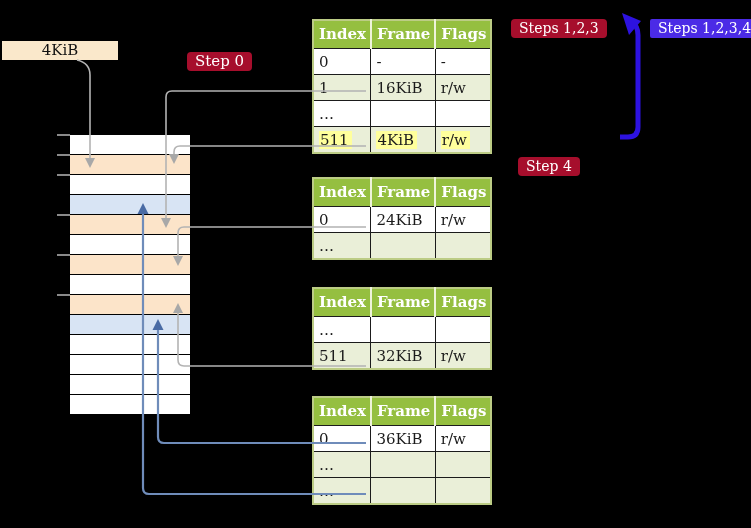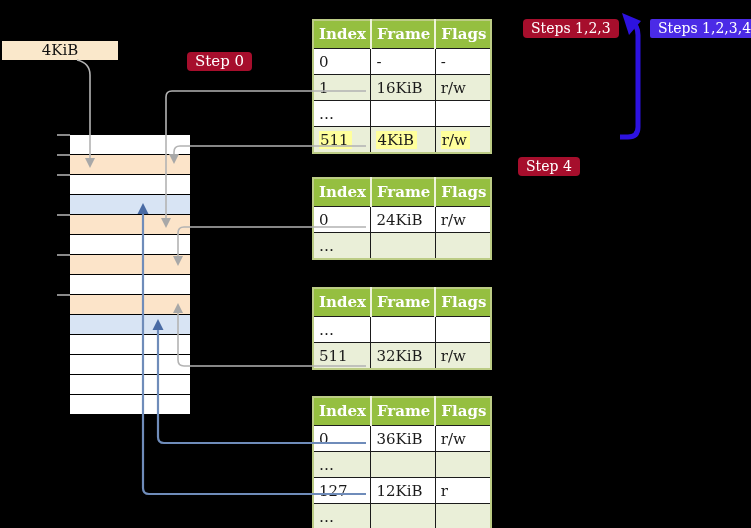--- a/index.html
+++ b/index.html
@@ -33,21 +33,21 @@
     background:var(--label-cream);color:#111;text-align:center;
     font-size:15px;line-height:19px;
   }
   .badge{
     position:absolute;color:#fff;font-size:14px;line-height:16px;
     padding:1px 8px 2px;border-radius:4px;white-space:nowrap;
   }
   .badge-red{background:var(--badge-red);}
   .badge-blue{background:var(--badge-blue);border-radius:2px;}
   .b-step0{left:187px;top:52px;font-size:15px;}
-  .b-steps123{left:511px;top:19px;margin-left:12px;}
+  .b-steps123{left:511px;top:19px;}
   .b-steps1234{left:650px;top:19px;}
   .b-step4{left:518px;top:157px;}
 
   .memstrip{position:absolute;left:70px;top:135px;width:120px;}
   .srow{height:20px;box-sizing:border-box;border-bottom:1px solid #000;}
   .s-white{background:var(--strip-white);}
   .s-peach{background:var(--strip-peach);}
   .s-blue{background:var(--strip-blue);}
 
   table.ptable{
@@ -218,25 +218,20 @@
       <tr>
         <td>0</td>
         <td>36KiB</td>
         <td>r/w</td>
       </tr>
       <tr class="shade">
         <td>…</td>
         <td></td>
         <td></td>
       </tr>
-      <tr>
-        <td>127</td>
-        <td>12KiB</td>
-        <td>r</td>
-      </tr>
       <tr class="shade">
         <td>…</td>
         <td></td>
         <td></td>
       </tr>
     </tbody>
   </table>
 
   <svg class="overlay" width="751" height="528" viewBox="0 0 751 528">
 

